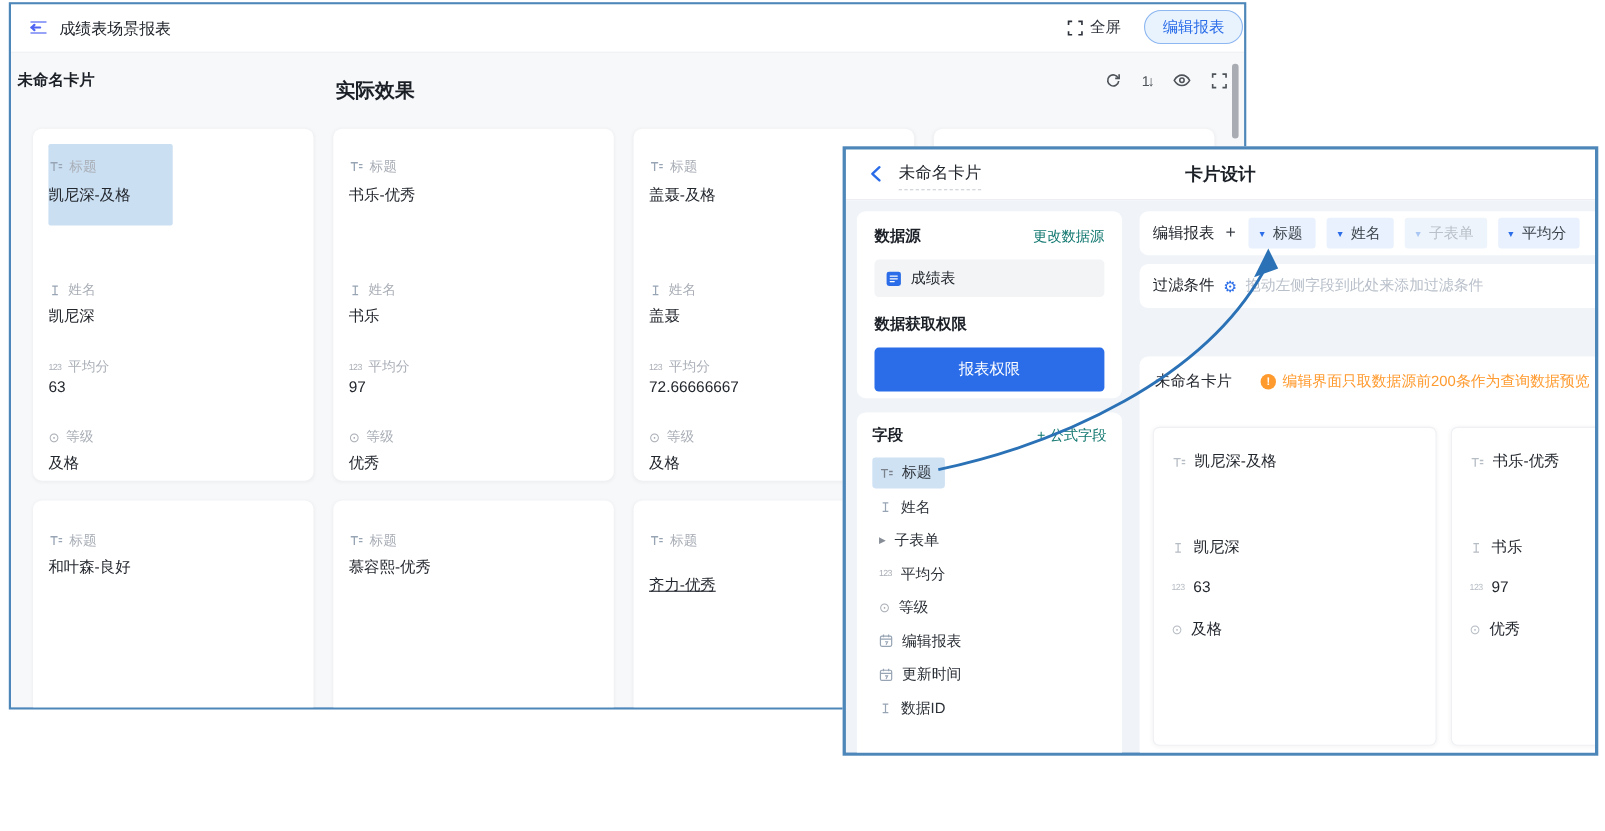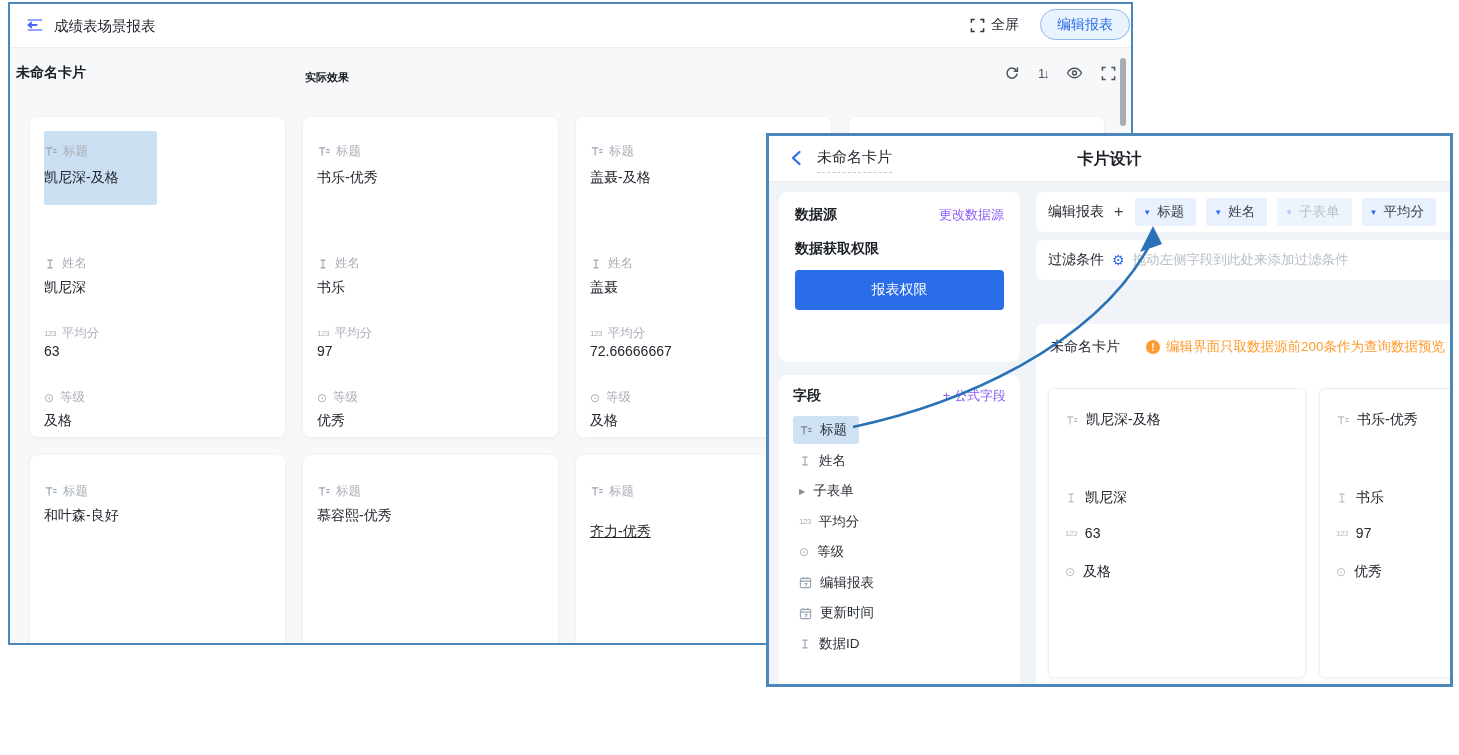--- a/index.html
+++ b/index.html
@@ -13,21 +13,21 @@
   .fgwin { left:766px; top:133px; width:687px; height:554px; border:3px solid #4d86b9; z-index:10; }
 
   
   .bg-header { position:absolute; left:0; top:0; right:0; height:44px; background:#fff; border-bottom:1px solid #ebedf0; }
   .bg-title { position:absolute; left:44px; top:13px; font-size:14.5px; color:#23272e; }
   .collapse-ic { position:absolute; left:16px; top:13px; }
   .fs-group { position:absolute; left:960px; top:12px; display:flex; align-items:center; gap:6px; font-size:14px; color:#2c313a; }
   .edit-btn { position:absolute; left:1030px; top:5px; width:90px; height:31px; border:1px solid #8db7f0; background:#e9f3fe; color:#2b6de8; font-size:14px; border-radius:16px; display:flex; align-items:center; justify-content:center; }
   .bg-content { position:absolute; left:0; top:44px; right:0; bottom:0; background:#f7f8fa; }
   .group-title { position:absolute; left:6px; top:16px; font-size:14px; font-weight:bold; color:#1b1f26; }
-  .preview-title { position:absolute; left:295px; top:22px; font-size:11px; font-weight:bold; color:#1b1f26;font-family:Liberation Serif, serif; }
+  .preview-title { position:absolute; left:295px; top:22px; font-size:18px; font-weight:bold; color:#1b1f26;font-family:Liberation Serif, serif; }
   .toolbar { position:absolute; top:17px; left:994px; display:flex; align-items:center; gap:18px; color:#4e5359; }
   .sort-ic { font-size:13px; letter-spacing:-2px; color:#4e5359; }
   .vscroll { position:absolute; right:5px; top:10px; width:6px; height:68px; background:#a9adb3; border-radius:3px; }
 
   .rcard { position:absolute; width:255px; background:#fff; border-radius:8px; box-shadow:0 1px 4px rgba(31,35,41,.06); }
   .row1 { top:69px; height:320px; }
   .row2 { top:407px; height:200px; }
   .hl-block { position:absolute; left:14px; top:14px; width:113px; height:74px; background:#cbdff2; border-radius:2px; }
   .flabel { position:absolute; left:14px; display:flex; align-items:center; gap:6px; font-size:12.5px; color:#a9aeb6; }
   .fvalue { position:absolute; left:14px; font-size:14px; color:#23272e; }
@@ -39,21 +39,21 @@
   .fg-header { position:absolute; left:0; top:0; right:0; height:46px; background:#fff; border-bottom:1px solid #ebedf0; }
   .back-ic { position:absolute; left:20px; top:14px; }
   .back-title { position:absolute; left:48px; top:12px; font-size:15px; color:#23272e; padding-bottom:5px; border-bottom:1px dashed #c5c9cf; }
   .fg-title { position:absolute; left:0; right:0; top:13px; text-align:center; font-size:16px; font-weight:bold; color:#1b1f26; }
   .fg-content { position:absolute; left:0; top:46px; right:0; bottom:0; background:#f0f4f9; }
 
   .panel { position:absolute; background:#fff; border-radius:8px; }
   .ds-panel { left:10px; top:10px; width:241px; height:170px; padding:14px 16px; }
   .panel-head { display:flex; align-items:center; justify-content:space-between;gap:10px; }
   .p-heading { font-size:14px; font-weight:bold; color:#1b1f26; }
-  .blue-link { font-size:13px; color:#8b5cf6; }
+  .blue-link { font-size:13px; color:#0f766e; }
   .src-box { margin-top:12px; height:34px; background:#f2f4f6; border-radius:4px; display:flex; align-items:center; gap:8px; padding-left:10px; font-size:13.5px; color:#23272e; }
   .perm-head { margin-top:16px; font-size:14px; font-weight:bold; color:#1b1f26; }
   .perm-btn { margin-top:12px; height:40px; background:#2b6de8; border-radius:4px; color:#fff; font-size:14px; display:flex; align-items:center; justify-content:center; }
 
   .fields-panel { left:10px; top:193px; width:241px; height:330px; padding:12px 14px; }
   .fields-list { margin-top:10px; }
   .field-row { height:30.5px; display:flex; align-items:center; }
   .fieldtag { display:inline-flex; align-items:center; gap:8px; font-size:13.5px; color:#2c3138; padding:5px 12px 5px 6px; border-radius:3px; }
   .field-row.selected .fieldtag { background:#cfe2f4; }
 
@@ -257,20 +257,27 @@
       <span class="back-title">未命名卡片</span>
     </div>
 
     <div class="fg-content">
 
       <div class="panel ds-panel">
         <div class="panel-head">
           <span class="p-heading">数据源</span>
           <span class="blue-link">更改数据源</span>
         </div>
+        <div class="src-box">
+          <svg width="15" height="15" viewBox="0 0 15 15">
+              <rect x="1" y="1" width="13" height="13" rx="2.2" fill="#2b6de8"></rect>
+              <path d="M4.3 5h6.4M4.3 7.5h6.4M4.3 10h3.6" stroke="#fff" stroke-width="1.2" stroke-linecap="round"></path>
+            </svg>
+          <span>成绩表</span>
+        </div>
         <div class="perm-head">数据获取权限</div>
         <div class="perm-btn">报表权限</div>
       </div>
 
       <div class="panel fields-panel">
         <div class="panel-head">
           <span class="p-heading">字段</span>
           <span class="blue-link"><span>+</span> <span>公式字段</span></span>
         </div>
         <div class="fields-list">

